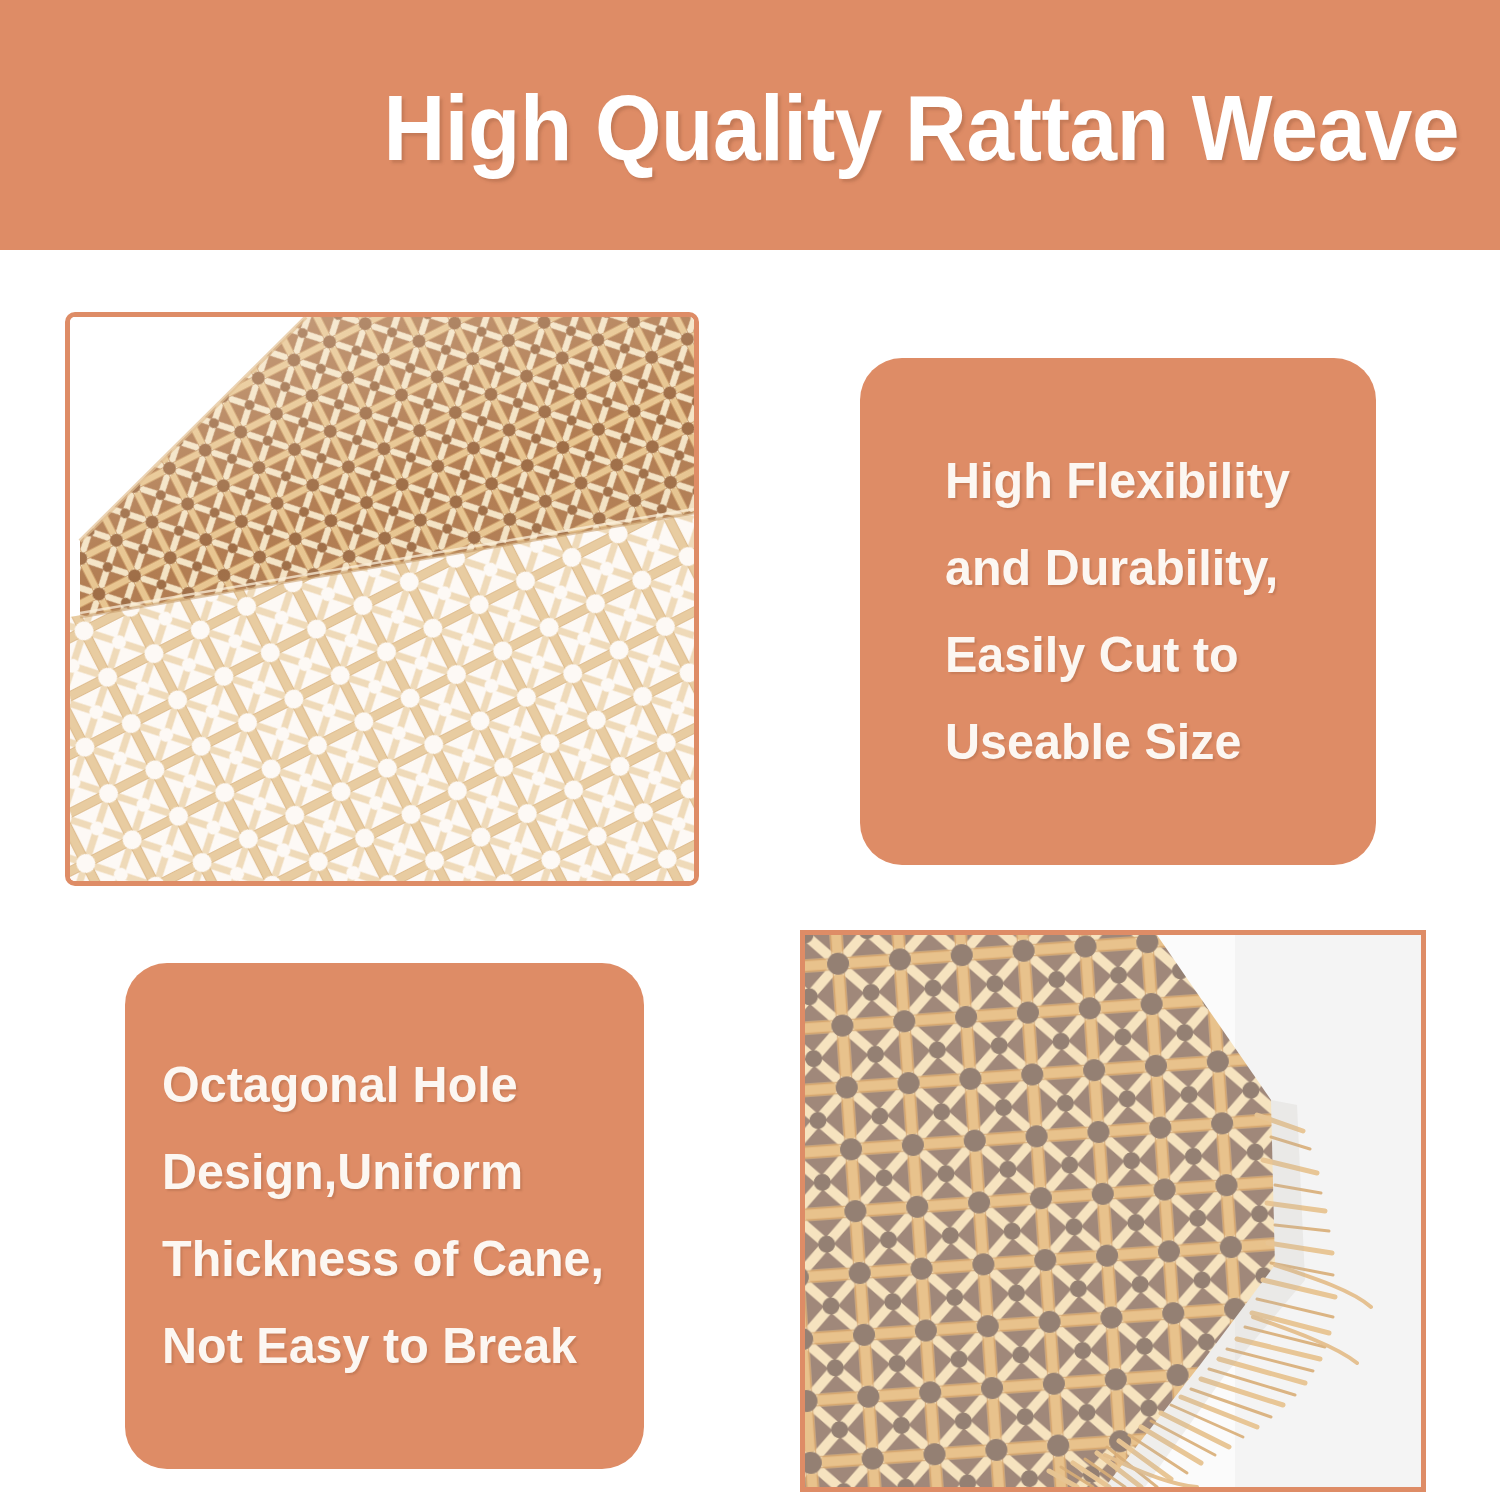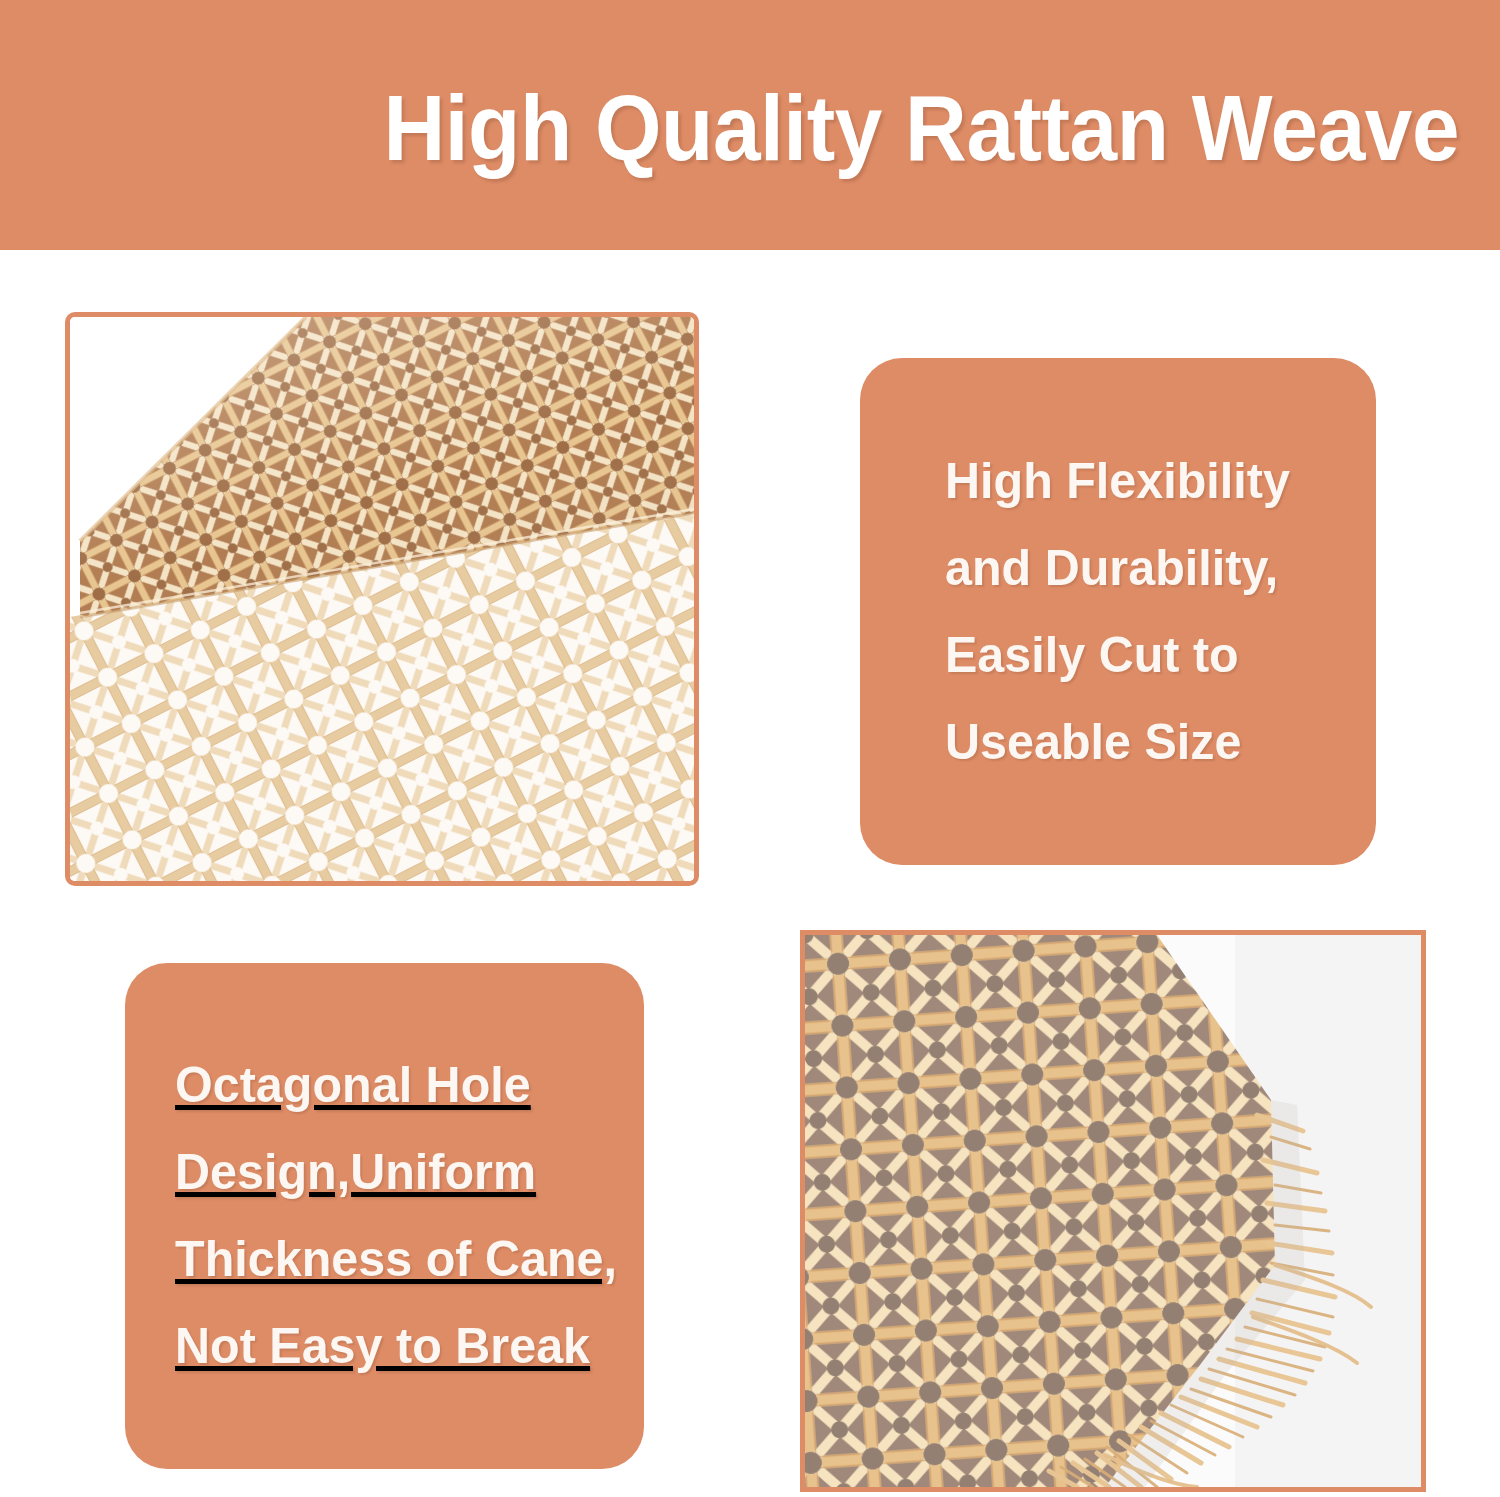--- a/index.html
+++ b/index.html
@@ -85,22 +85,21 @@
     width: 516px;
     height: 507px;
     padding-left: 85px;
     margin-top: 16px;
   }
   #card-octagonal {
     left: 125px;
     top: 963px;
     width: 519px;
     height: 506px;
-    padding-left: 50px;
-    text-decoration: underline;
+    padding-left: 37px;
   }
   #photo-weave-fringe {
     left: 800px;
     top: 930px;
     width: 626px;
     height: 562px;
   }
 
   
   .weave-canvas { display: block; width: 100%; height: 100%; }

